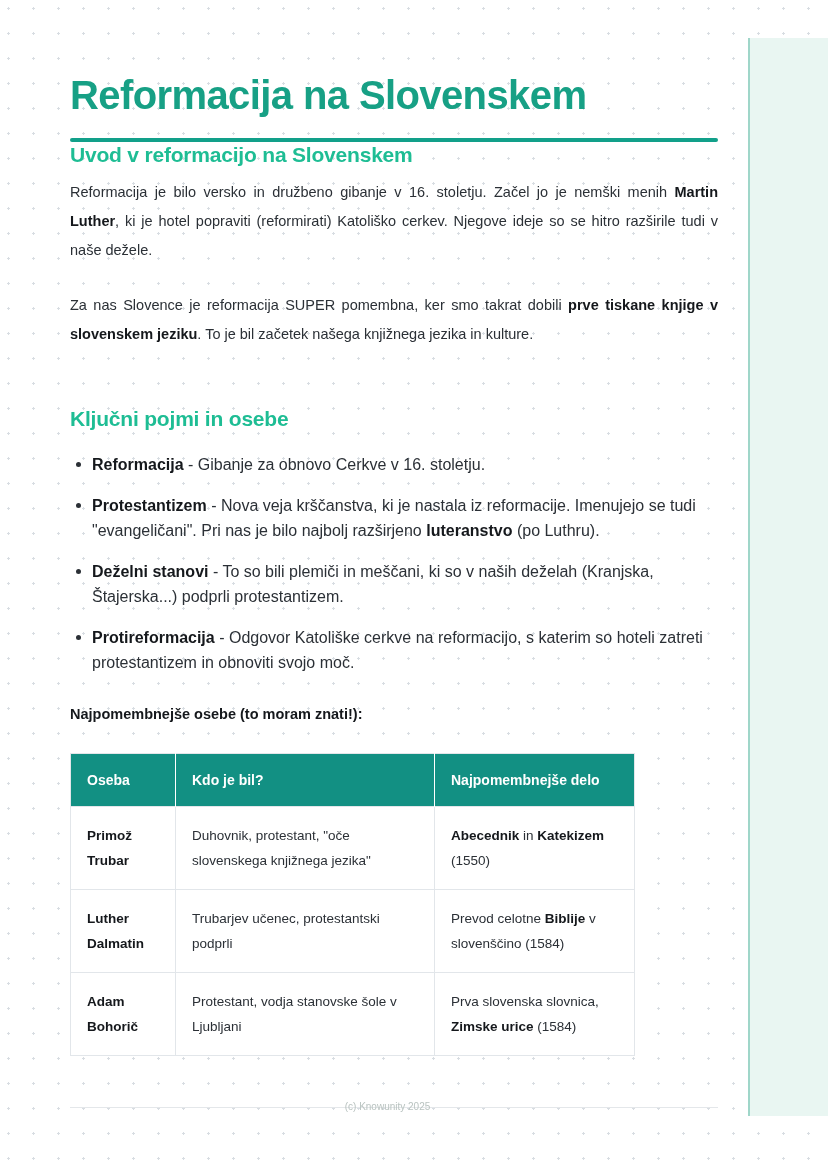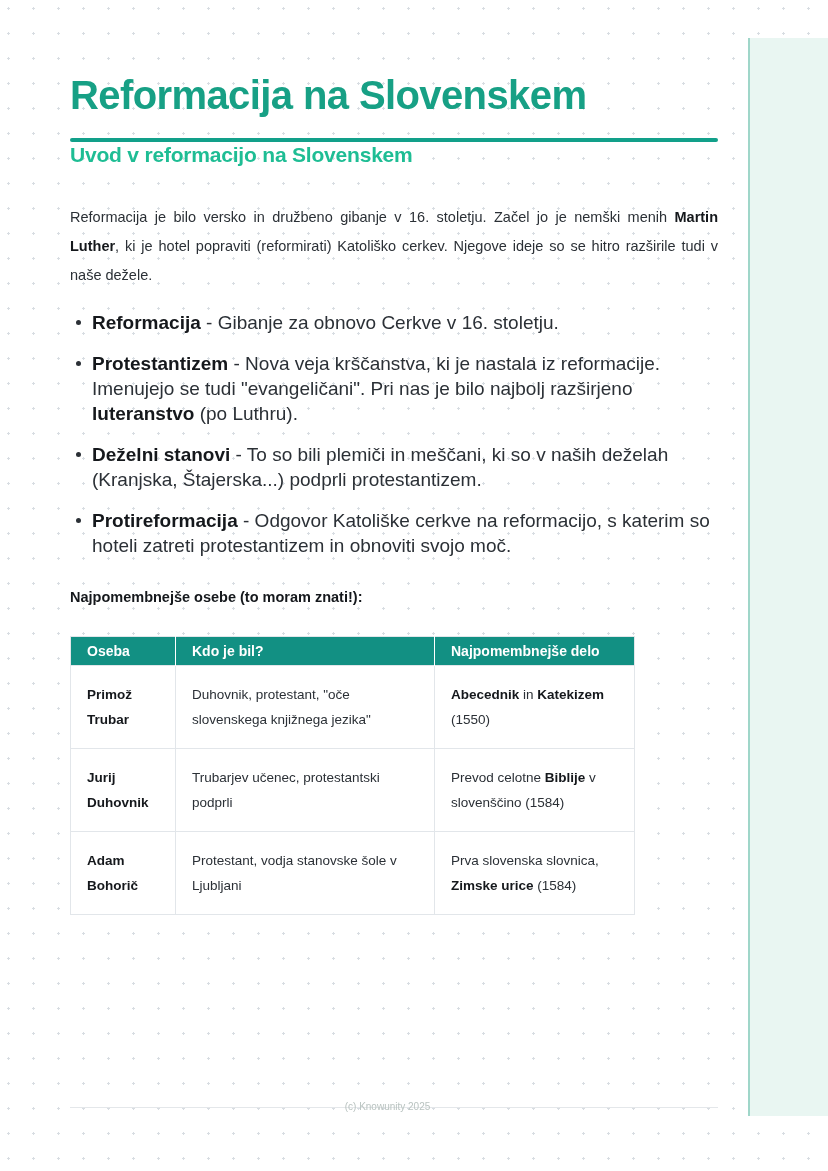--- a/index.html
+++ b/index.html
@@ -83,35 +83,35 @@
   #heading-pojmi { margin-top: 57px; }
 
   
   .para {
     font-size: 14.5px;
     line-height: 29px;
     color: #2b3036;
     text-align: justify;
     margin: 0;
   }
-  #para-1 { margin-top: 35px; }
+  #para-1 { margin-top: 10px; }
   #para-2 { margin-top: 26px; }
   .para b, .bullet b, .cell b, .lead b { font-weight: bold; color: #15181c; }
 
   
   #bullet-list {
     list-style: none;
     margin: 20px 0 0 0;
     padding: 0;
   }
   #bullet-list li {
     position: relative;
     padding-left: 22px;
     margin-bottom: 16px;
-    font-size: 19px;
+    font-size: 16px;
     line-height: 25px;
     color: #2b3036;
   }
   #bullet-list li:last-child { margin-bottom: 0; }
   #bullet-list li::before {
     content: "";
     position: absolute;
     left: 6px;
     top: 10px;
     width: 5px;
@@ -137,21 +137,21 @@
     table-layout: fixed;
     background: #ffffff;
     border: 1px solid #e2e6ea;
   }
   #people-table th {
     background: #129083;
     color: #ffffff;
     font-size: 14px;
     font-weight: bold;
     text-align: left;
-    padding: 6px 16px;
+    padding: 18px 16px;
     border-right: 1px solid #ffffff;
     vertical-align: middle;
   }
   #people-table th:last-child { border-right: none; }
   #people-table td {
     font-size: 13.5px;
     line-height: 25px;
     color: #2b3036;
     padding: 16px 16px;
     border-top: 1px solid #e2e6ea;
@@ -196,21 +196,23 @@
 <div id="content">
   <div class="inner">
 
     <h1 id="doc-title">Reformacija na Slovenskem</h1>
     <div id="title-rule"></div>
 
     <h2 id="heading-uvod" class="section-heading">Uvod v reformacijo na Slovenskem</h2>
 
     <p id="para-1" class="para">Reformacija je bilo versko in družbeno gibanje v 16. stoletju. Začel jo je nemški menih <b>Martin Luther</b>, ki je hotel popraviti (reformirati) Katoliško cerkev. Njegove ideje so se hitro razširile tudi v naše dežele.</p>
 
-
+    <p id="para-2" class="para">Za nas Slovence je reformacija SUPER pomembna, ker smo takrat dobili <b>prve tiskane knjige v slovenskem jeziku</b>. To je bil začetek našega knjižnega jezika in kulture.</p>
+
+    <h2 id="heading-pojmi" class="section-heading">Ključni pojmi in osebe</h2>
 
     <ul id="bullet-list">
         <li class="bullet"><b>Reformacija</b> - Gibanje za obnovo Cerkve v 16. stoletju.</li>
         <li class="bullet"><b>Protestantizem</b> - Nova veja krščanstva, ki je nastala iz reformacije. Imenujejo se tudi "evangeličani". Pri nas je bilo najbolj razširjeno <b>luteranstvo</b> (po Luthru).</li>
         <li class="bullet"><b>Deželni stanovi</b> - To so bili plemiči in meščani, ki so v naših deželah (Kranjska, Štajerska...) podprli protestantizem.</li>
         <li class="bullet"><b>Protireformacija</b> - Odgovor Katoliške cerkve na reformacijo, s katerim so hoteli zatreti protestantizem in obnoviti svojo moč.</li>
       </ul>
 
     <p class="lead">Najpomembnejše osebe (to moram znati!):</p>
 
@@ -227,21 +229,21 @@
           <th>Najpomembnejše delo</th>
         </tr>
       </thead>
       <tbody id="people-table-body">
           <tr>
             <td class="name-cell cell">Primož Trubar</td>
             <td class="cell">Duhovnik, protestant, "oče slovenskega knjižnega jezika"</td>
             <td class="cell"><b>Abecednik</b> in <b>Katekizem</b> (1550)</td>
           </tr>
           <tr>
-            <td class="name-cell cell">Jurij Duhovnik</td>
+            <td class="name-cell cell">Luther Dalmatin</td>
             <td class="cell">Trubarjev učenec, protestantski podprli</td>
             <td class="cell">Prevod celotne <b>Biblije</b> v slovenščino (1584)</td>
           </tr>
           <tr>
             <td class="name-cell cell">Adam Bohorič</td>
             <td class="cell">Protestant, vodja stanovske šole v Ljubljani</td>
             <td class="cell">Prva slovenska slovnica, <b>Zimske urice</b> (1584)</td>
           </tr>
         </tbody>
     </table>

